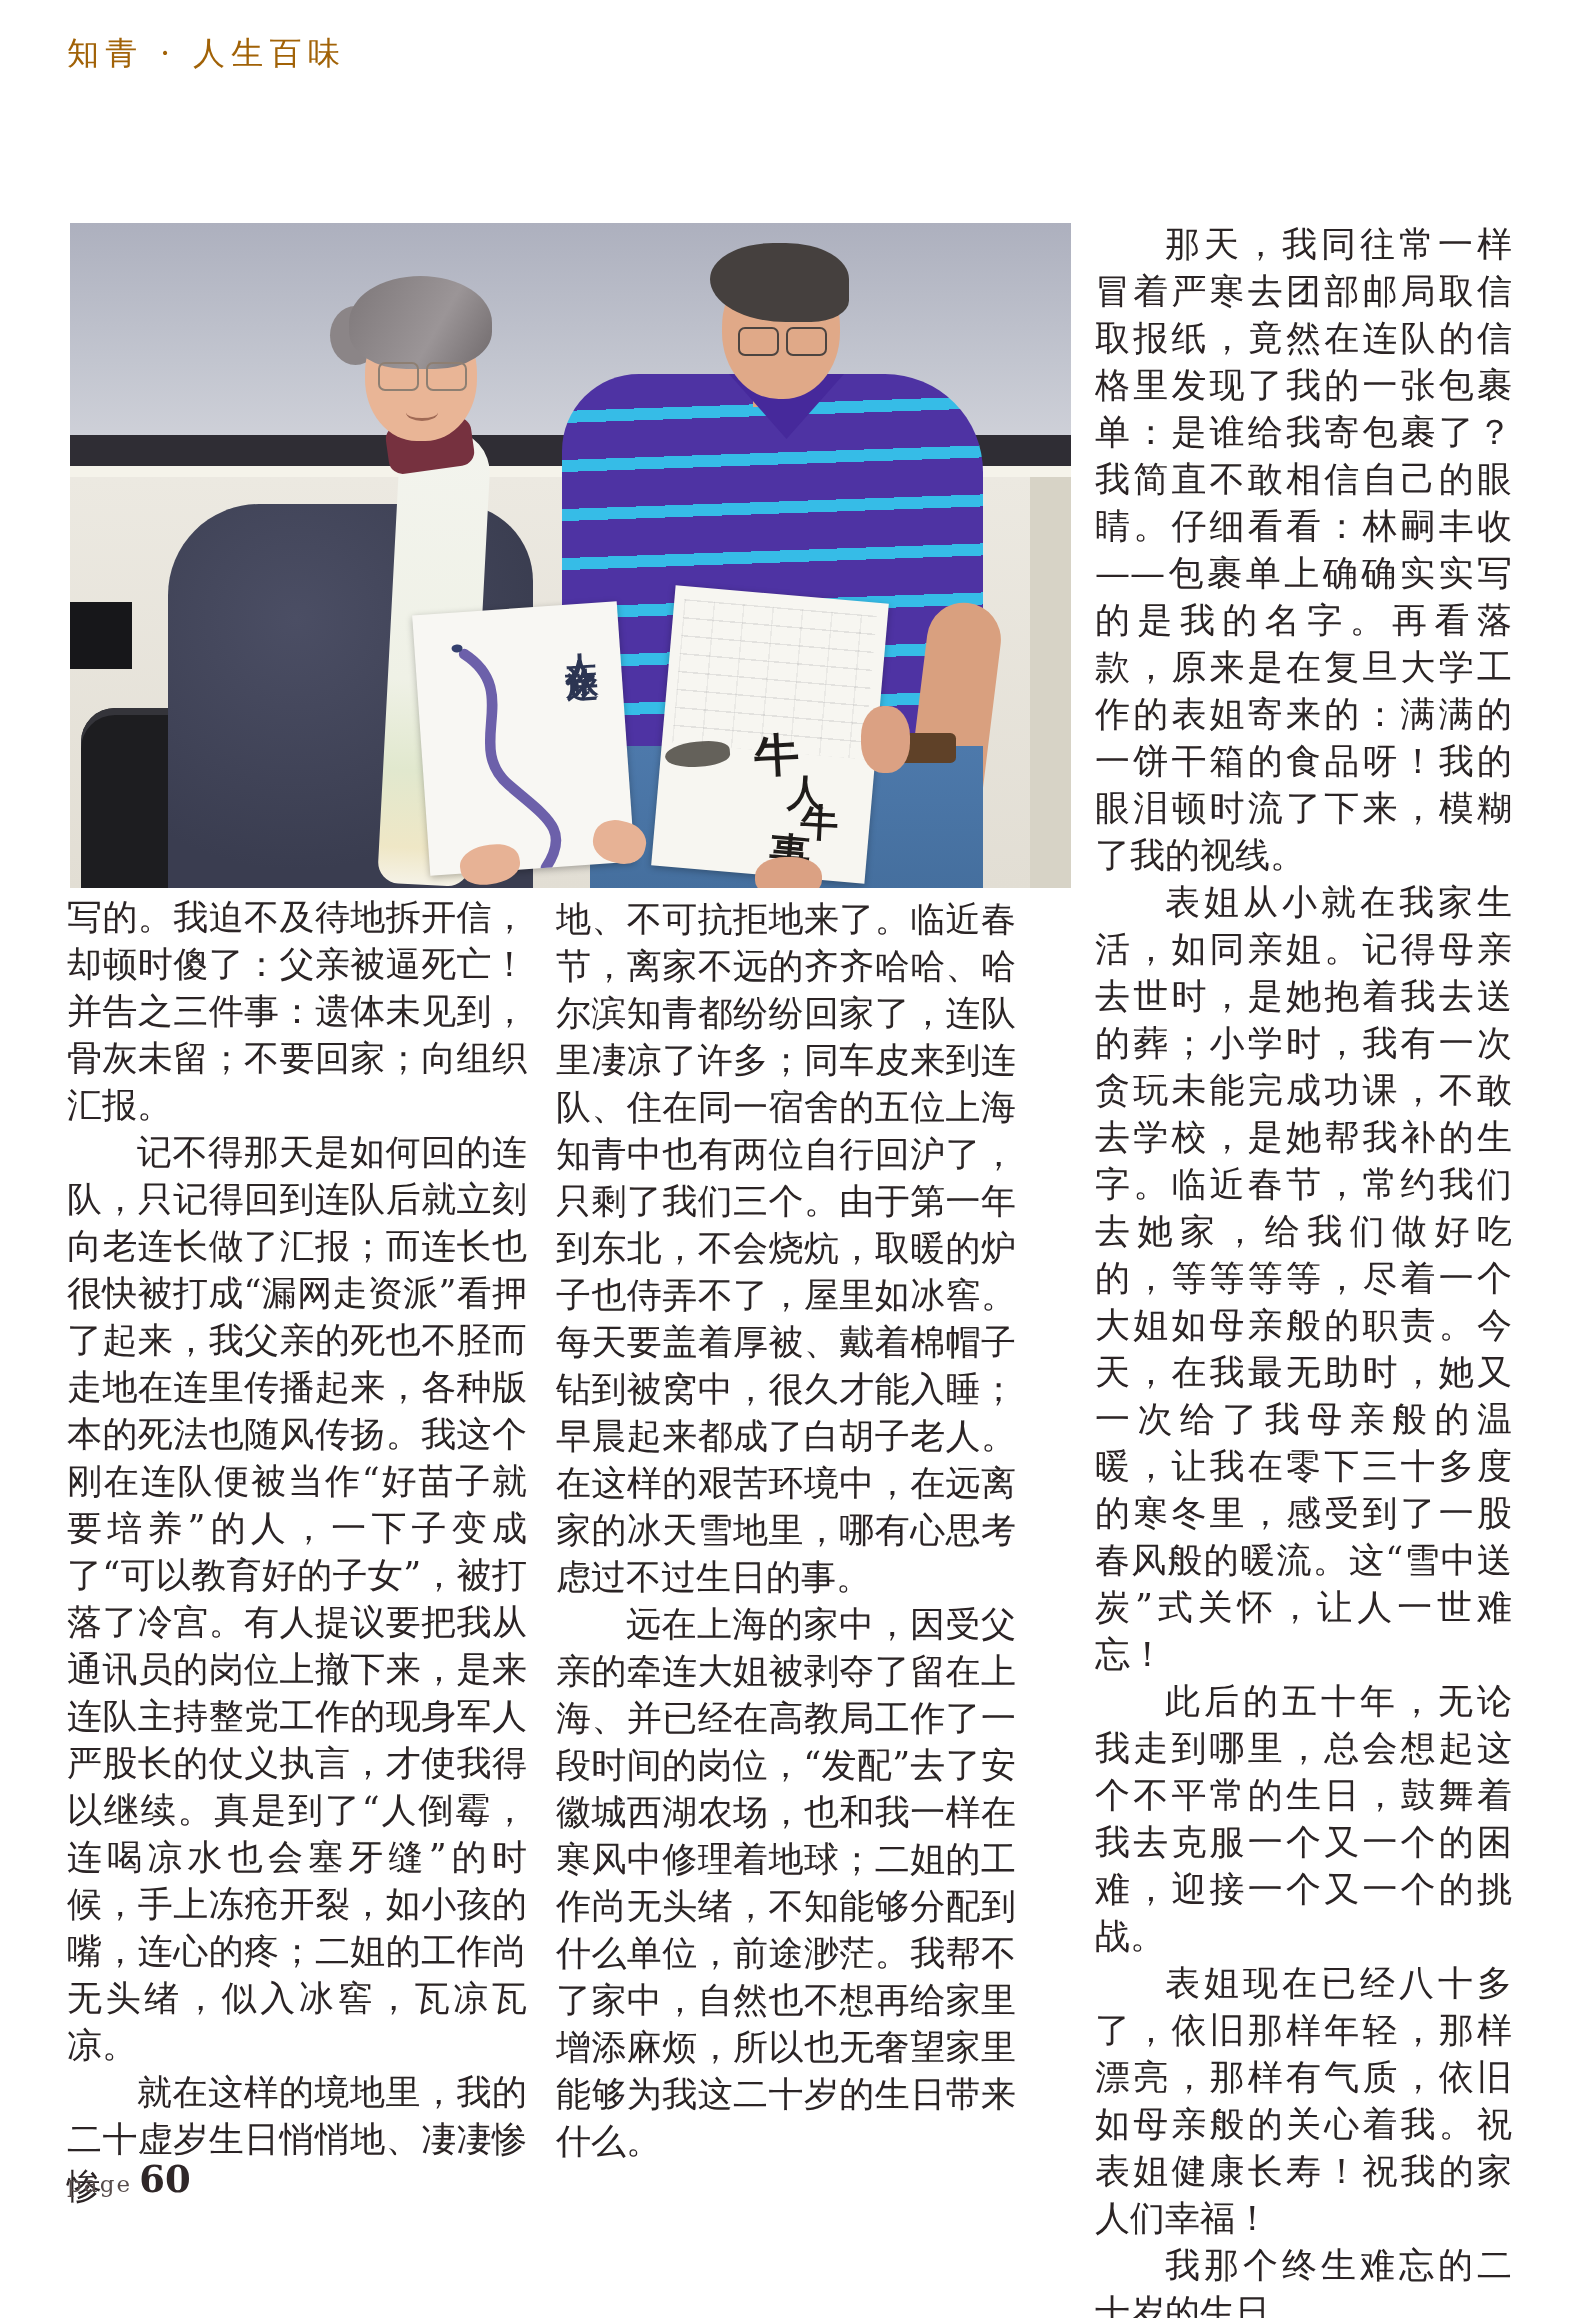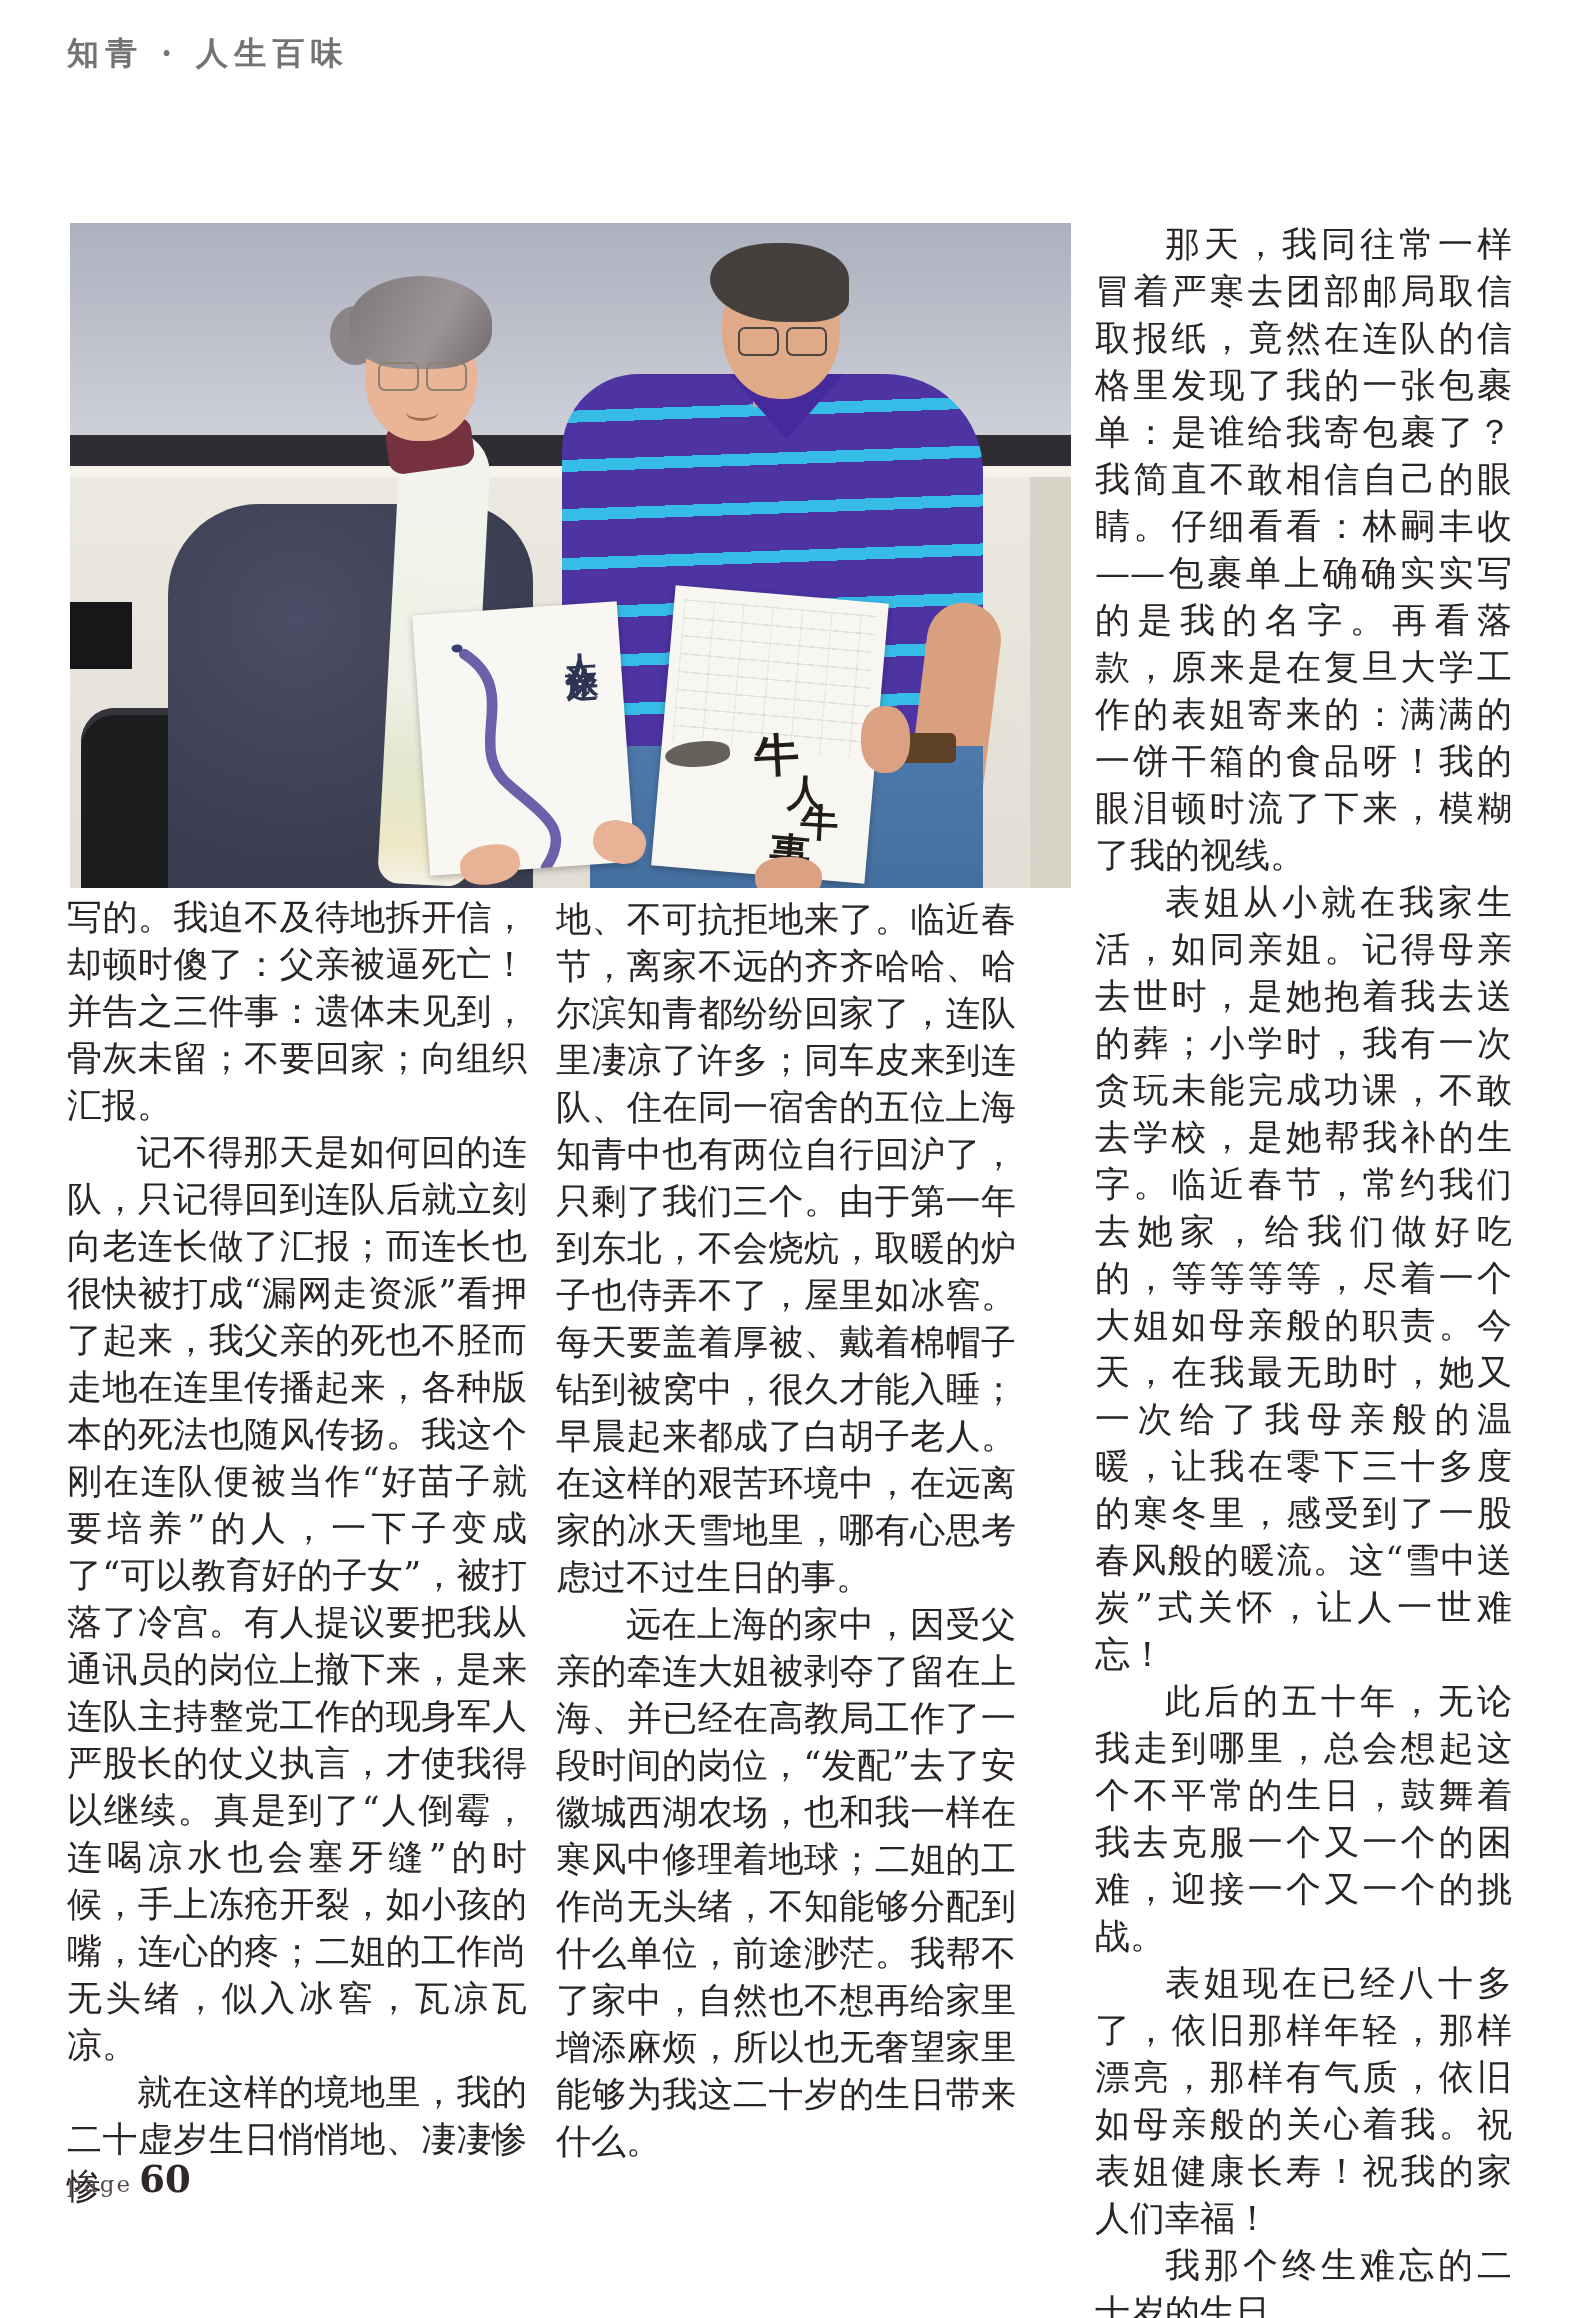--- a/index.html
+++ b/index.html
@@ -4,21 +4,21 @@
 <style>
   html,body { margin:0; padding:0; }
   body {
     width:1576px; height:2319px; position:relative;
     background:#ffffff;
     font-family:"DejaVu Serif", serif;
   }
   
   .header {
     position:absolute; left:67px; top:32px;
-    font-size:32px; letter-spacing:6.3px; color:#737373; font-weight:700;text-align:center;
+    font-size:32px; letter-spacing:6.3px; color:#a16207; font-weight:400;text-align:center;
   }
   
   .photo {
     position:absolute; left:70px; top:223px; width:1001px; height:665px;
     overflow:hidden; background:#e9e6de;
   }
   .photo * { position:absolute; }
   .ph-screen { left:0; top:0; width:100%; height:212px;
     background:linear-gradient(180deg,#adb0be 0%,#c2c5cf 65%,#ced0d8 100%); }
   .ph-band { left:0; top:212px; width:100%; height:31px; background:#2f2d34; }

